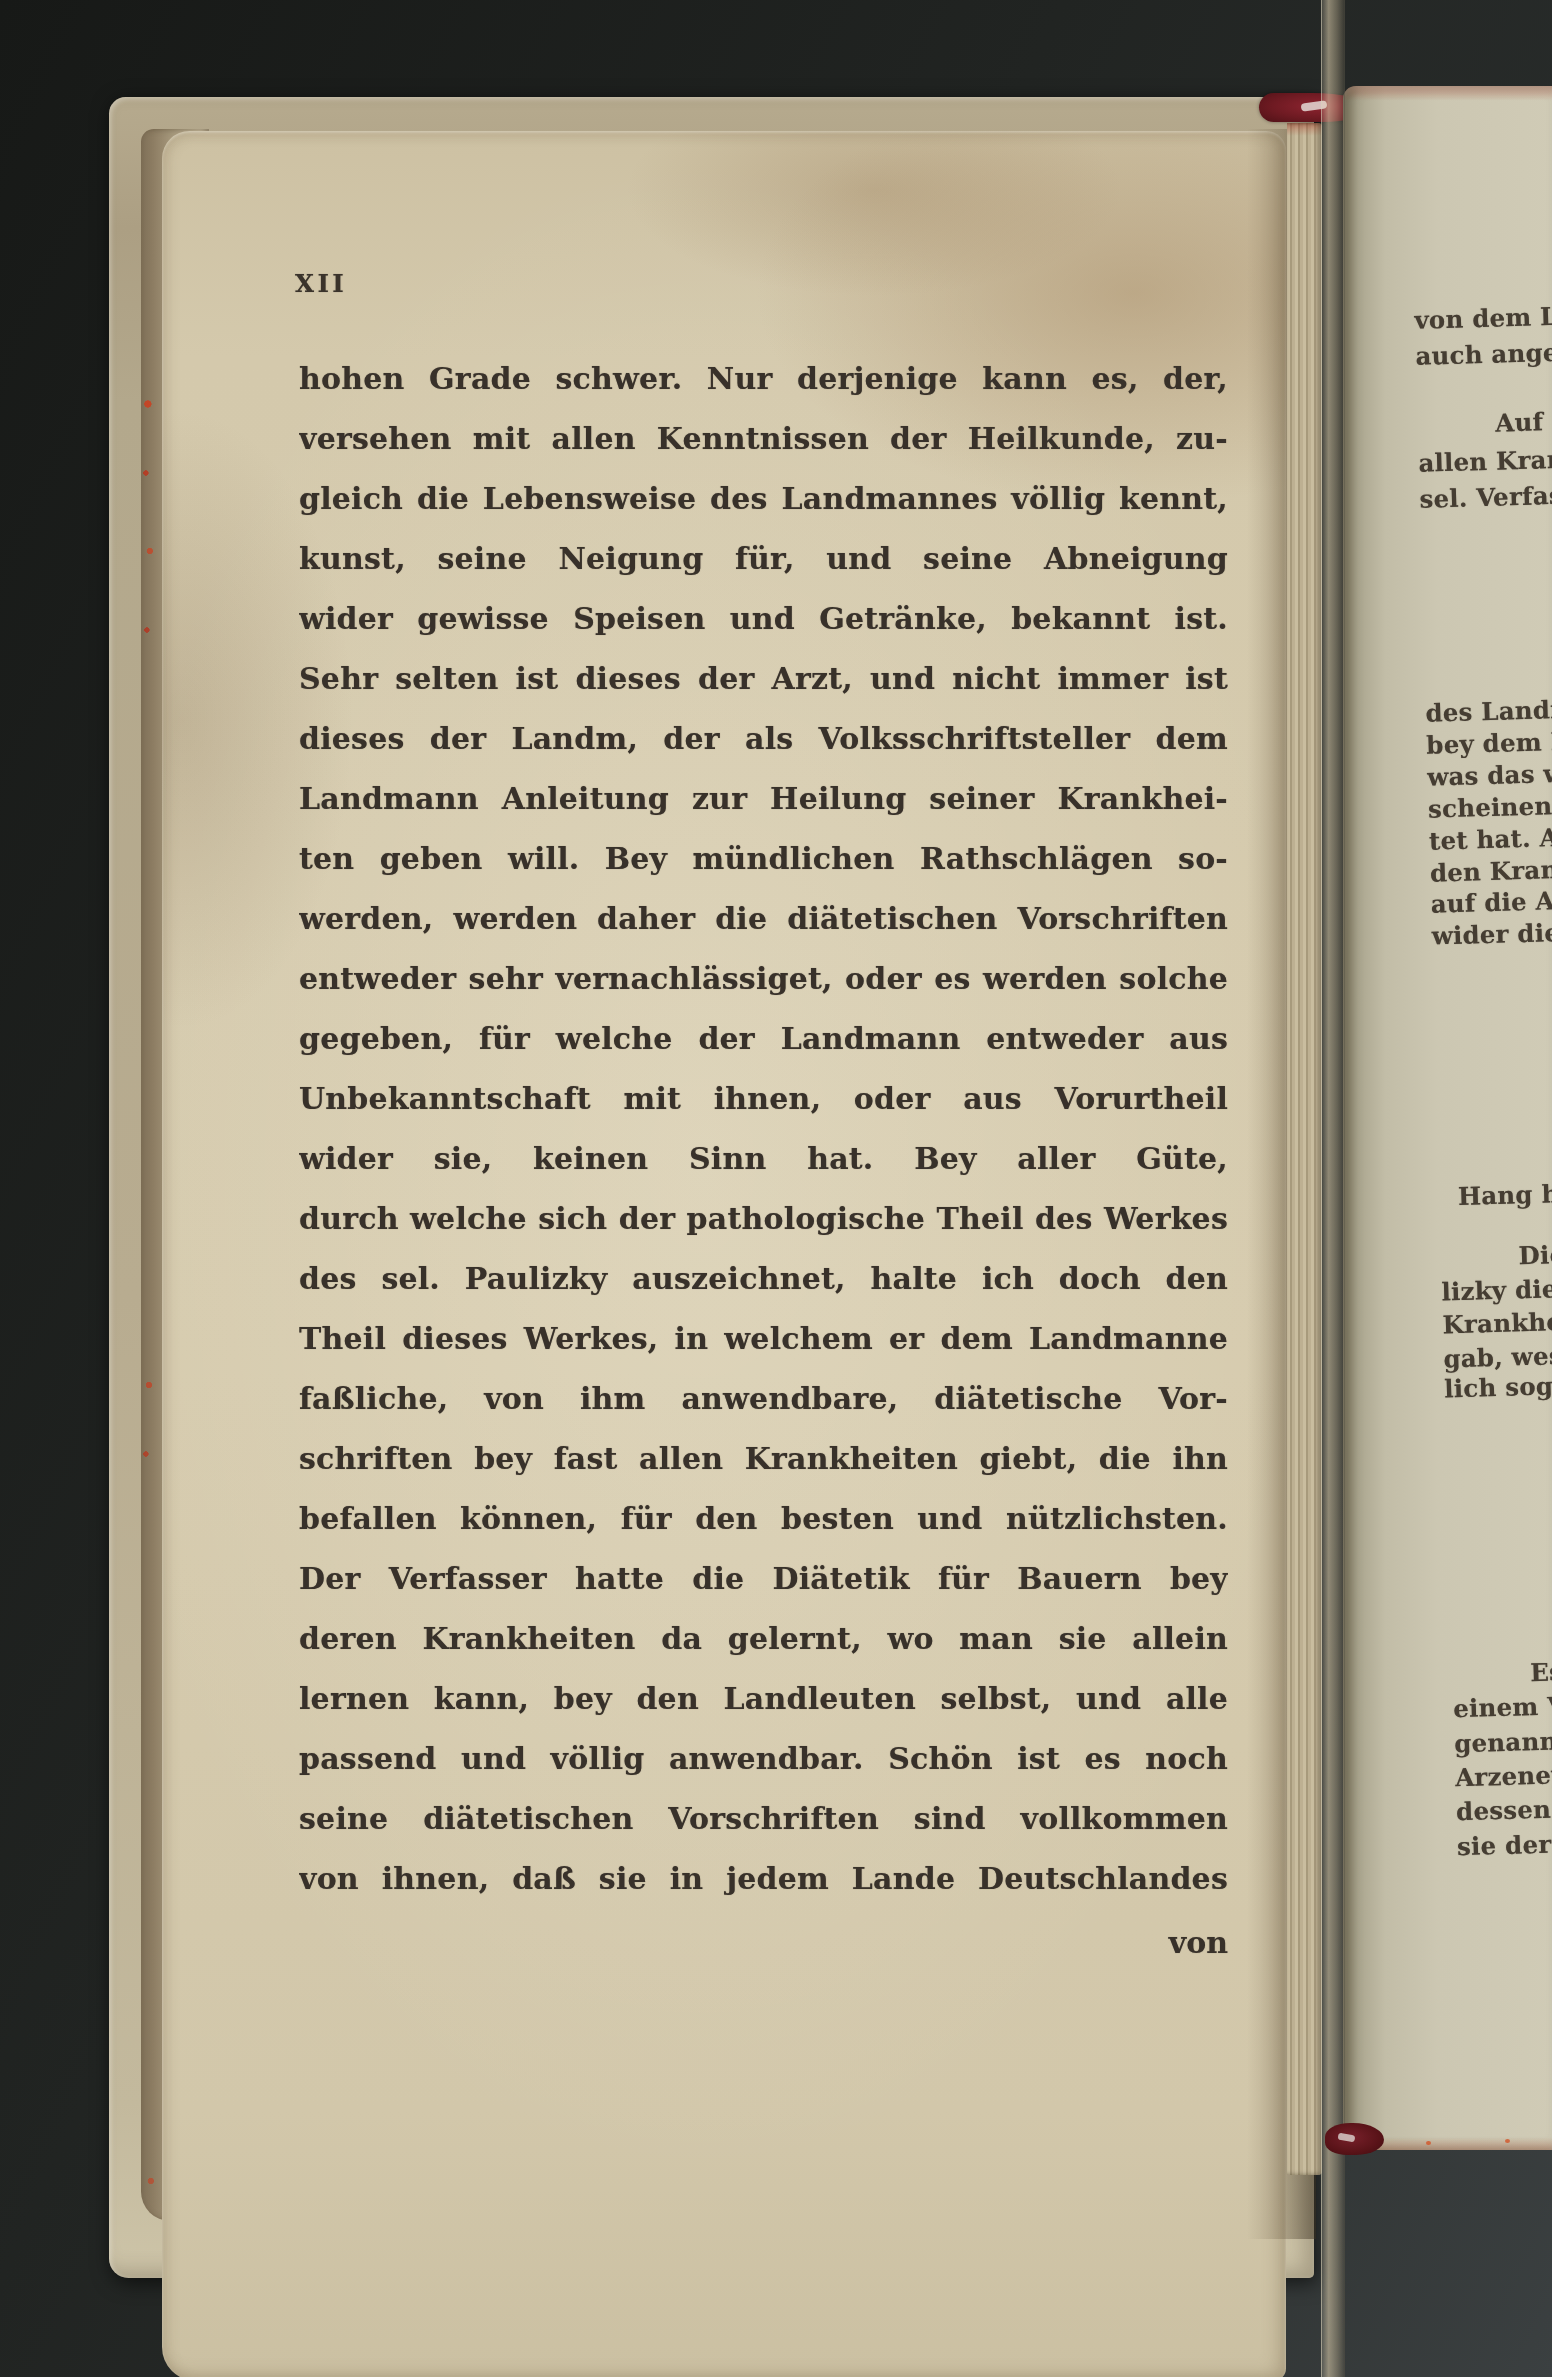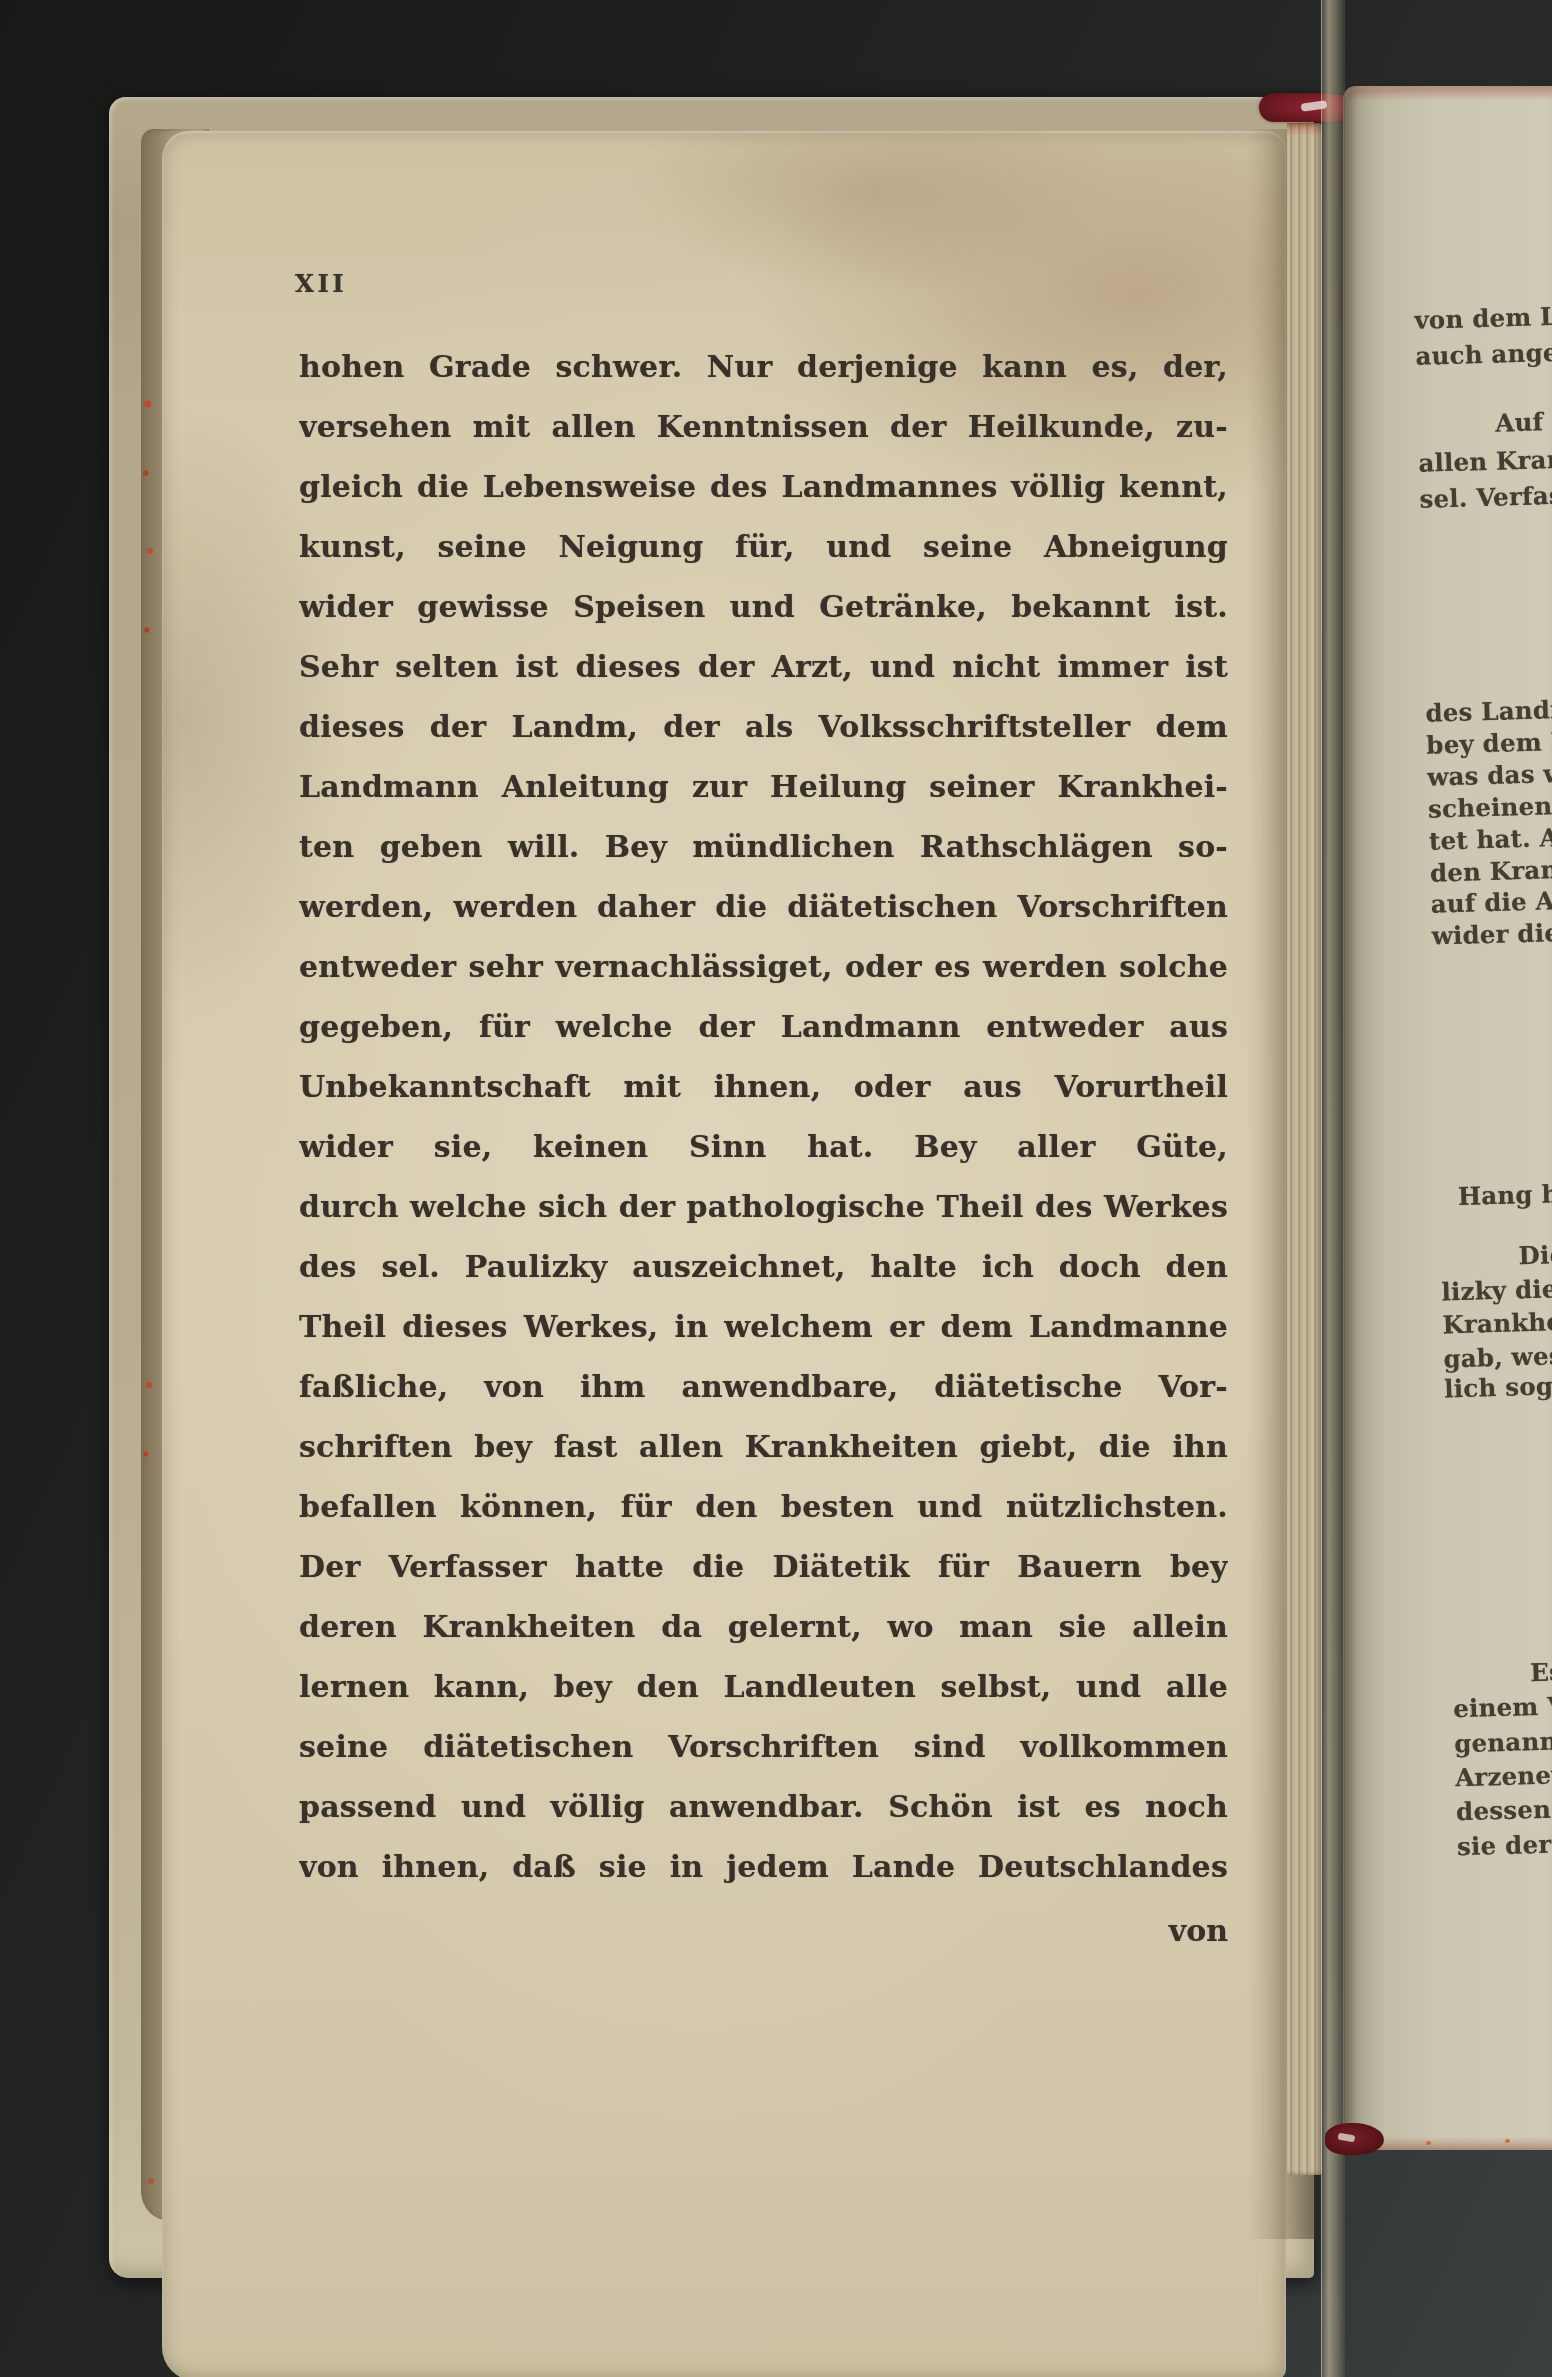--- a/index.html
+++ b/index.html
@@ -46,21 +46,21 @@
       radial-gradient(ellipse 785px 1276px at 48% 46%, rgba(255,252,238,.20), rgba(255,252,238,0) 80%),
       linear-gradient(180deg,#cdc1a3 0%,#d4c9ac 10%,#d6cbae 55%,#d2c7aa 88%,#cbc0a2 100%);
     box-shadow:inset 0 1.5px 2.9px rgba(255,255,245,.4), inset -6.9px -4.9px 16.7px rgba(96,78,52,.28), inset 4.9px 2.9px 12.8px rgba(110,90,62,.18);
   }
   .pagenum{
     position:absolute;left:133px;top:138px;
     font-size:24.5px;font-weight:bold;letter-spacing:3.4px;color:#3a332b;
     text-shadow:0 0 1px rgba(58,51,43,.5);
   }
   .textblock{
-    position:absolute;left:137px;top:206px;width:929px;
+    position:absolute;left:137px;top:218px;width:929px;
     color:#38312a;text-shadow:0 0 1px rgba(56,48,40,.45);
   }
   .body-line{
     height:60px;line-height:60px;font-size:30px;font-weight:bold;letter-spacing:0.2px;
     text-align:justify;text-align-last:justify;white-space:nowrap;overflow:hidden;
   }
   .catchword-row{height:60px;line-height:60px;font-size:30px;font-weight:bold;text-align:right;margin-top:3.9px;}
   
   .gutter-shadow{
     position:absolute;left:1247px;top:129px;width:69px;height:2110px;
@@ -144,22 +144,22 @@
       <div class="body-line">wider sie, keinen Sinn hat.  Bey aller Güte,</div>
       <div class="body-line">durch welche sich der pathologische Theil des Werkes</div>
       <div class="body-line">des sel. Paulizky auszeichnet, halte ich doch den</div>
       <div class="body-line">Theil dieses Werkes, in welchem er dem Landmanne</div>
       <div class="body-line">faßliche, von ihm anwendbare, diätetische Vor-</div>
       <div class="body-line">schriften bey fast allen Krankheiten giebt, die ihn</div>
       <div class="body-line">befallen können, für den besten und nützlichsten.</div>
       <div class="body-line">Der Verfasser hatte die Diätetik für Bauern bey</div>
       <div class="body-line">deren Krankheiten da gelernt, wo man sie allein</div>
       <div class="body-line">lernen kann, bey den Landleuten selbst, und alle</div>
+      <div class="body-line">passend und völlig anwendbar.  Schön ist es noch</div>
       <div class="body-line">seine diätetischen Vorschriften sind vollkommen</div>
-      <div class="body-line">passend und völlig anwendbar.  Schön ist es noch</div>
       <div class="body-line">von ihnen, daß sie in jedem Lande Deutschlandes</div>
       <div class="catchword-row">von</div>
     </div>
   </div>
 
   <div class="gutter-shadow"></div>
   <div class="leaf-edges"></div>
 
   <div class="tassel-top"></div>
 

